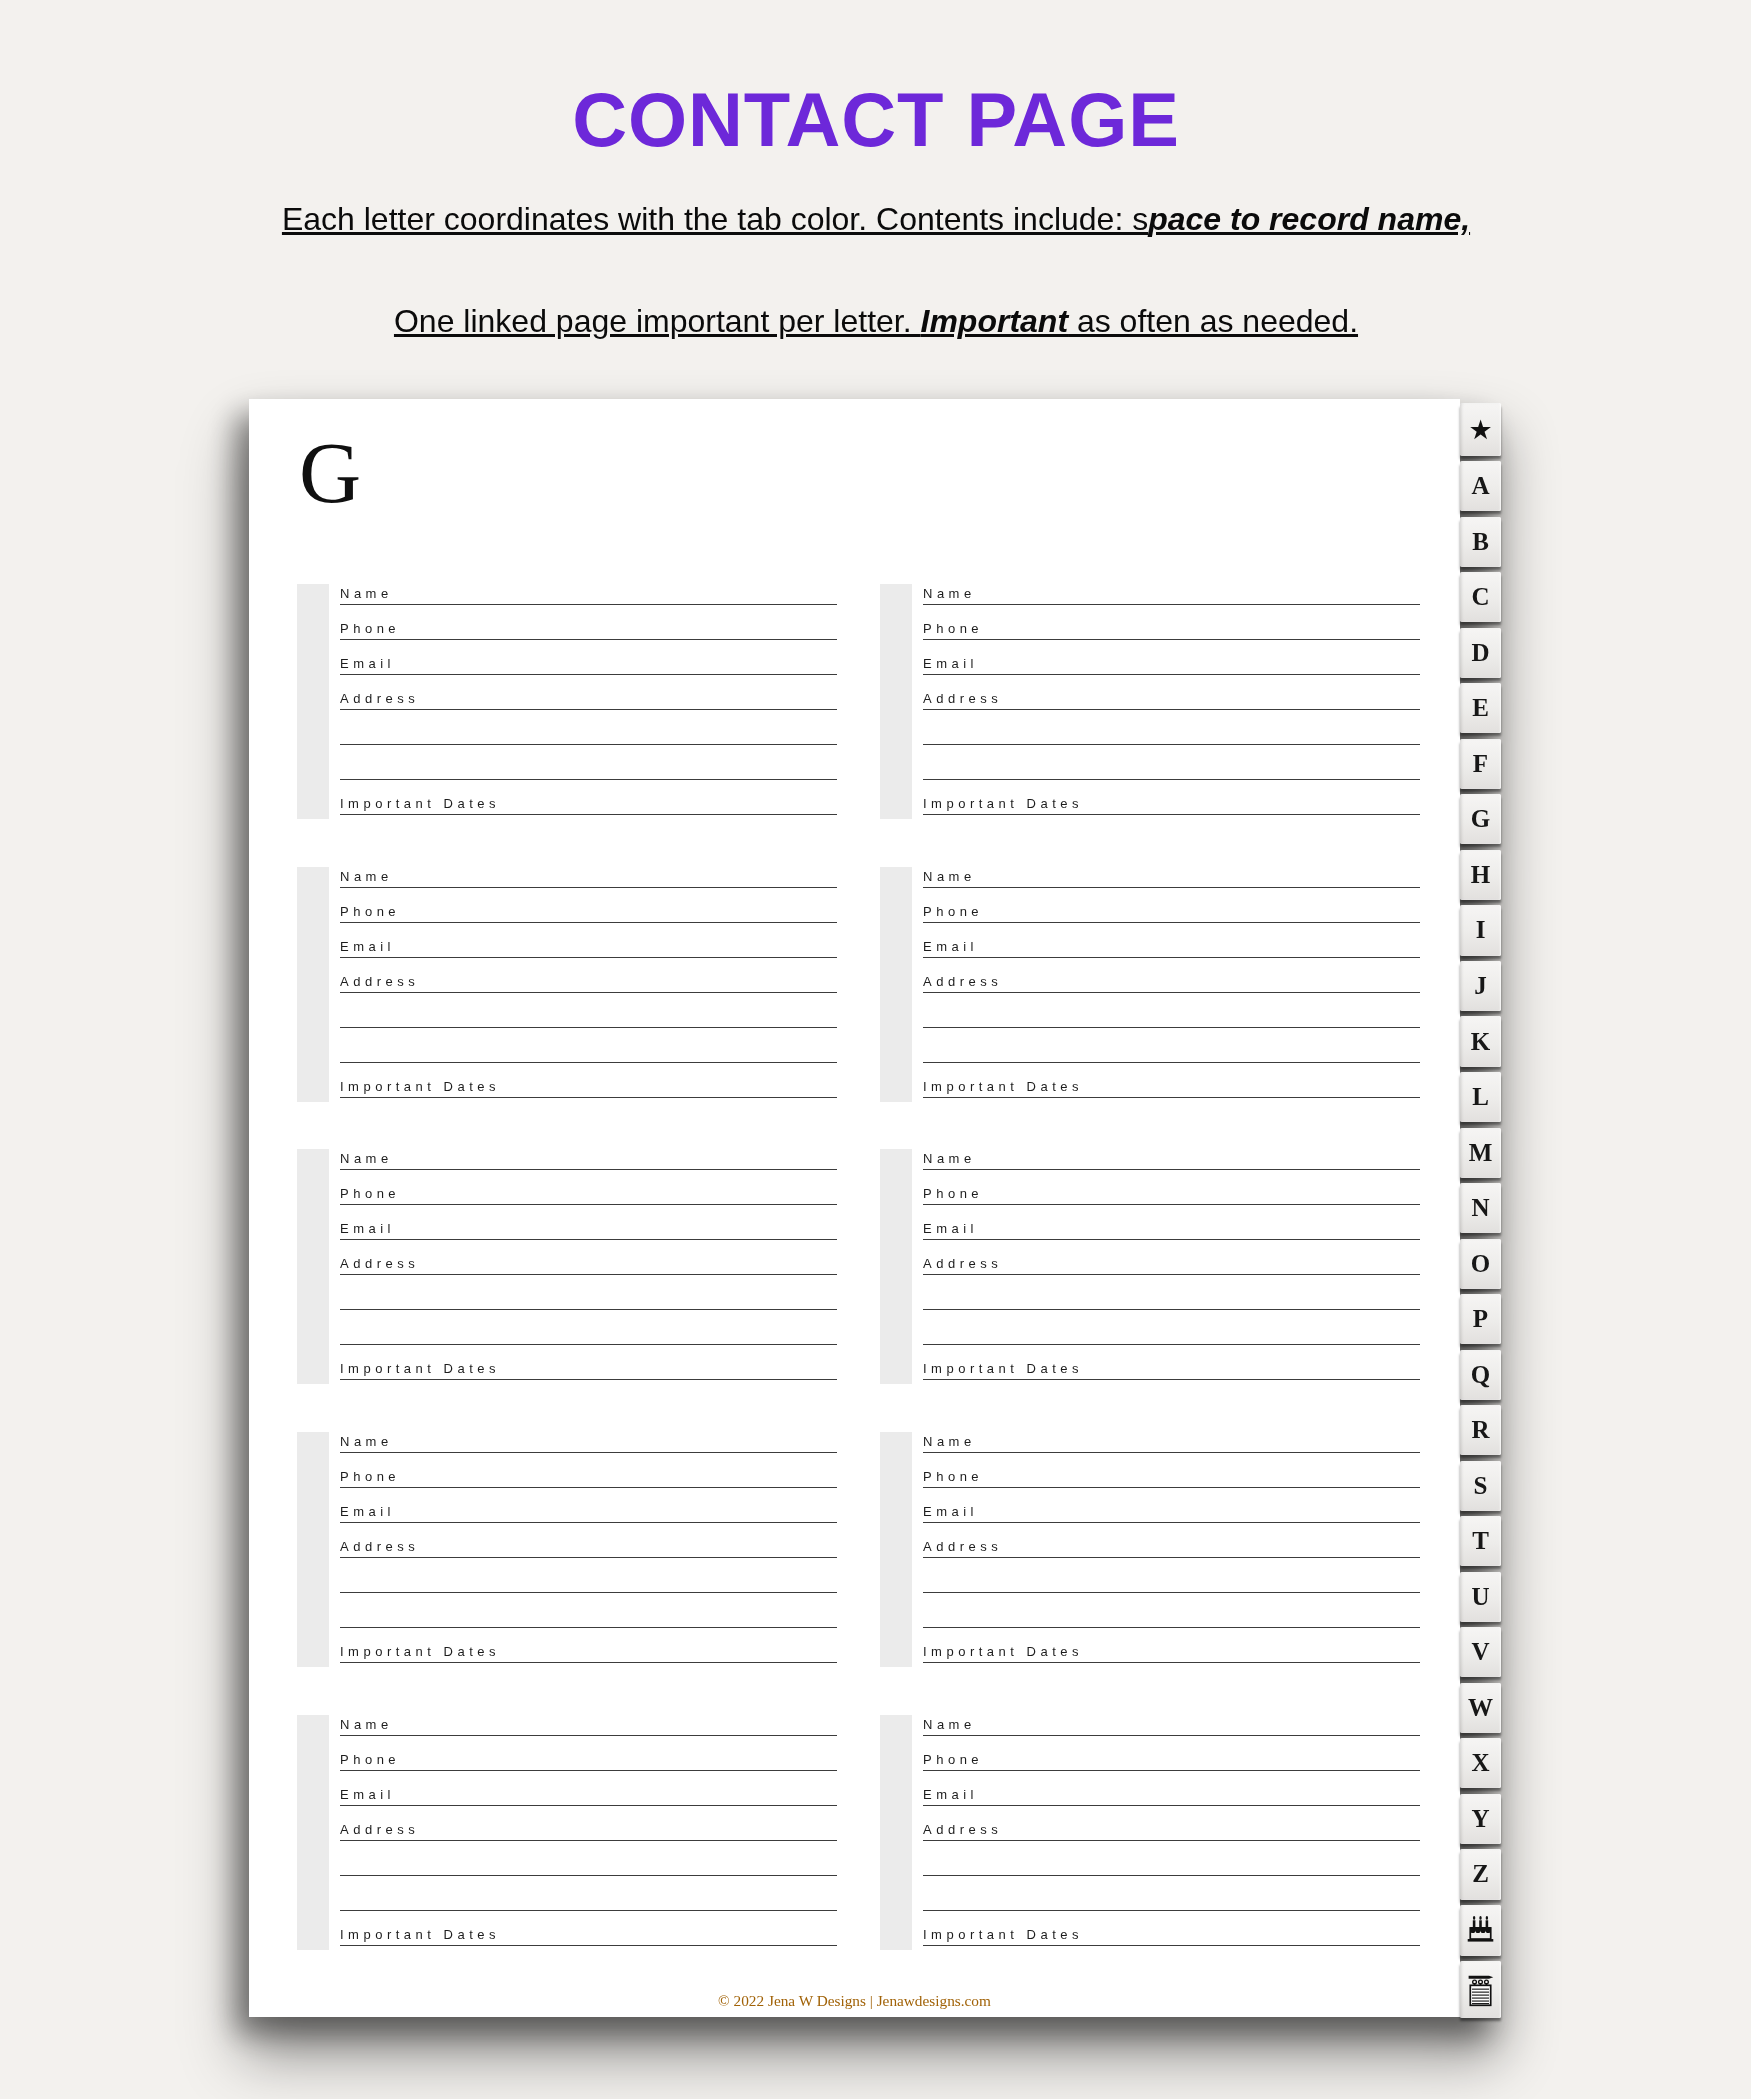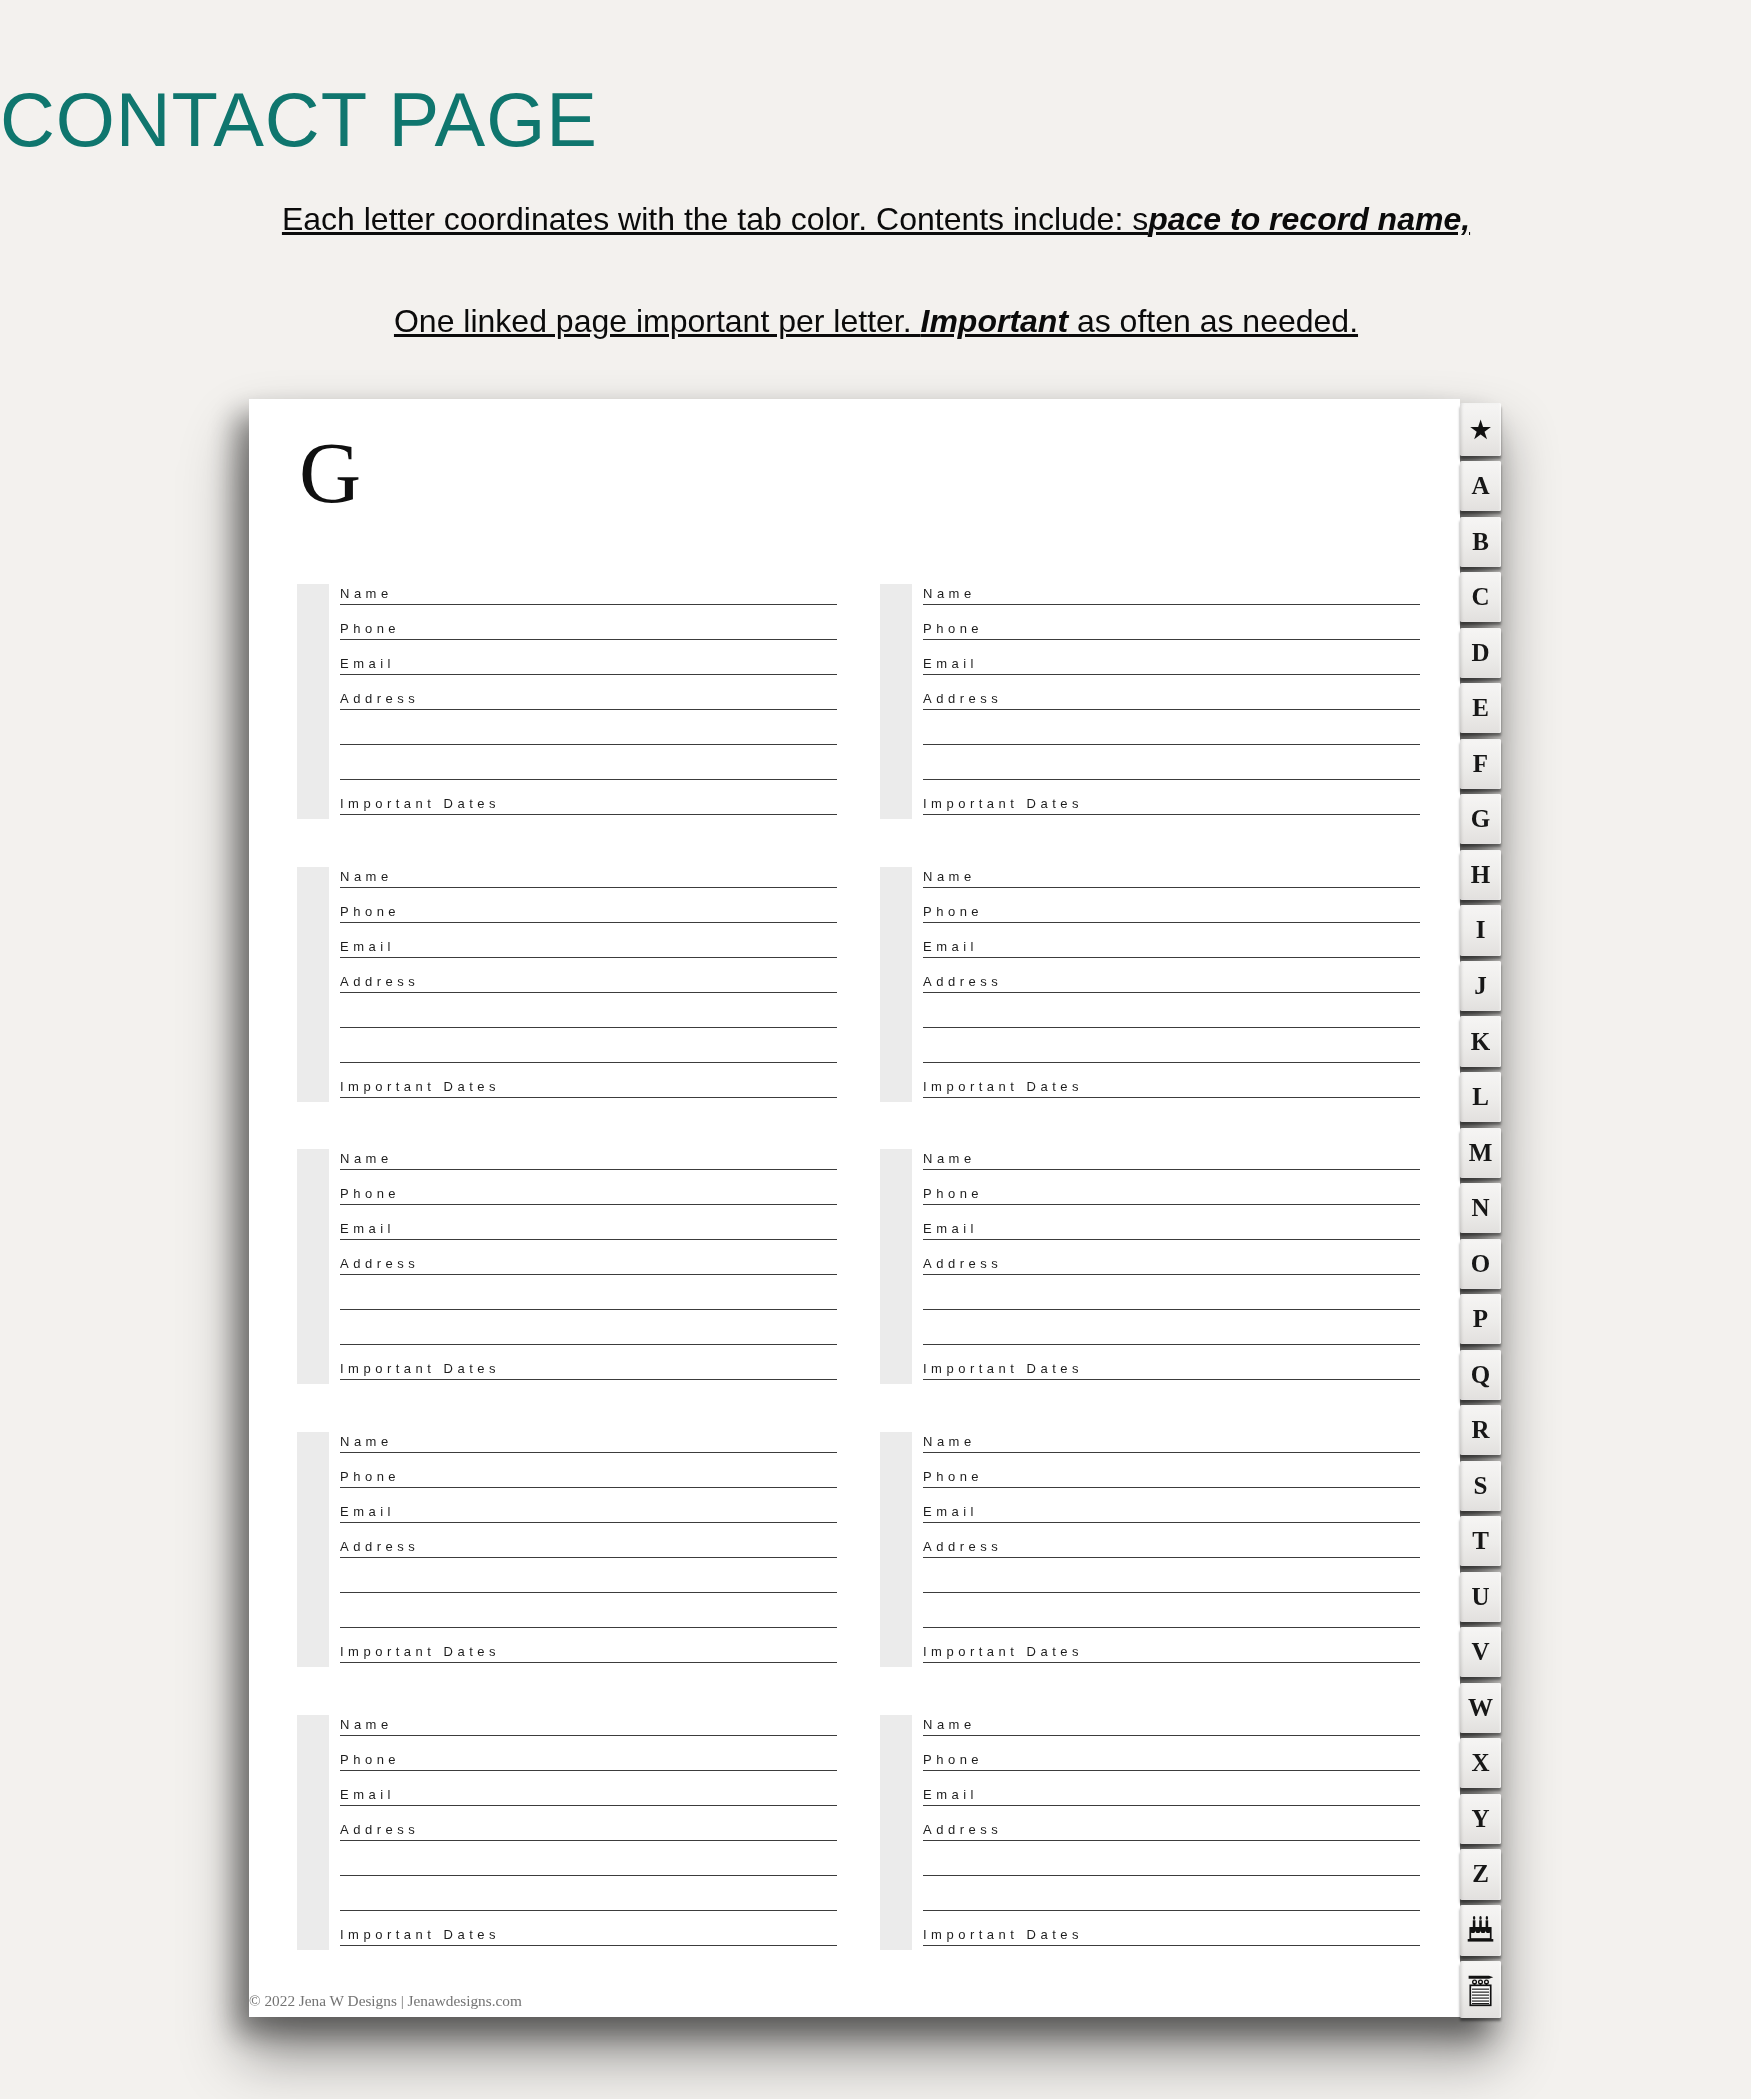--- a/index.html
+++ b/index.html
@@ -4,22 +4,22 @@
 <style>
   html,body{margin:0;padding:0;}
   body{
     width:1752px;height:2099px;position:relative;overflow:hidden;
     background:#f3f1ee;
     font-family:"Liberation Sans",sans-serif;
   }
   
   .hero-title{
     position:absolute;top:76px;left:0;width:100%;
-    text-align:left;font-size:76px;font-weight:400;
-    letter-spacing:0.9px;color:#0f766e;
+    text-align:center;font-size:76px;font-weight:700;
+    letter-spacing:0.9px;color:#6d28d9;
   }
   .hero-desc{
     position:absolute;top:194px;left:0;width:100%;
     text-align:center;font-size:32px;line-height:51px;color:#0b0b0b;text-decoration:underline;
   }
   .bi{font-weight:700;font-style:italic;}
   
   .planner-wrap{
     position:absolute;left:249px;top:399px;width:1252px;height:1618px;
     filter:drop-shadow(-12.6px 16px 14.4px rgba(0,0,0,0.40))
@@ -43,22 +43,22 @@
   .block .rows{position:absolute;left:43px;top:0;width:497px;}
   .row{
     height:34px;border-bottom:1.8px solid #3c3c3c;
     display:flex;align-items:flex-end;
   }
   .row .lbl{
     font-family:Liberation Sans, sans-serif;font-size:13px;
     letter-spacing:4.5px;color:#1d1d1d;padding-bottom:2.7px;white-space:pre;
   }
   .sheet-footer{
-    position:absolute;bottom:7.2px;left:0;width:100%;
-    font-family:"Liberation Serif",serif;font-size:15.3px;color:#737373;
+    position:absolute;bottom:7.2px;left:0;width:100%;text-align:center;
+    font-family:"Liberation Serif",serif;font-size:15.3px;color:#a16207;
   }
   
   .tab-rail{
     position:absolute;left:1211px;top:3.6px;width:41px;height:1615px;
     display:flex;flex-direction:column;gap:5.4px;
   }
   .tab{
     flex:1 1 auto;border-radius:1.8px;
     background:linear-gradient(180deg,#f6f5f4 0%,#edecea 55%,#e2e0de 100%);
     box-shadow:0 3.6px 2.7px -0.9px rgba(0,0,0,0.45),

